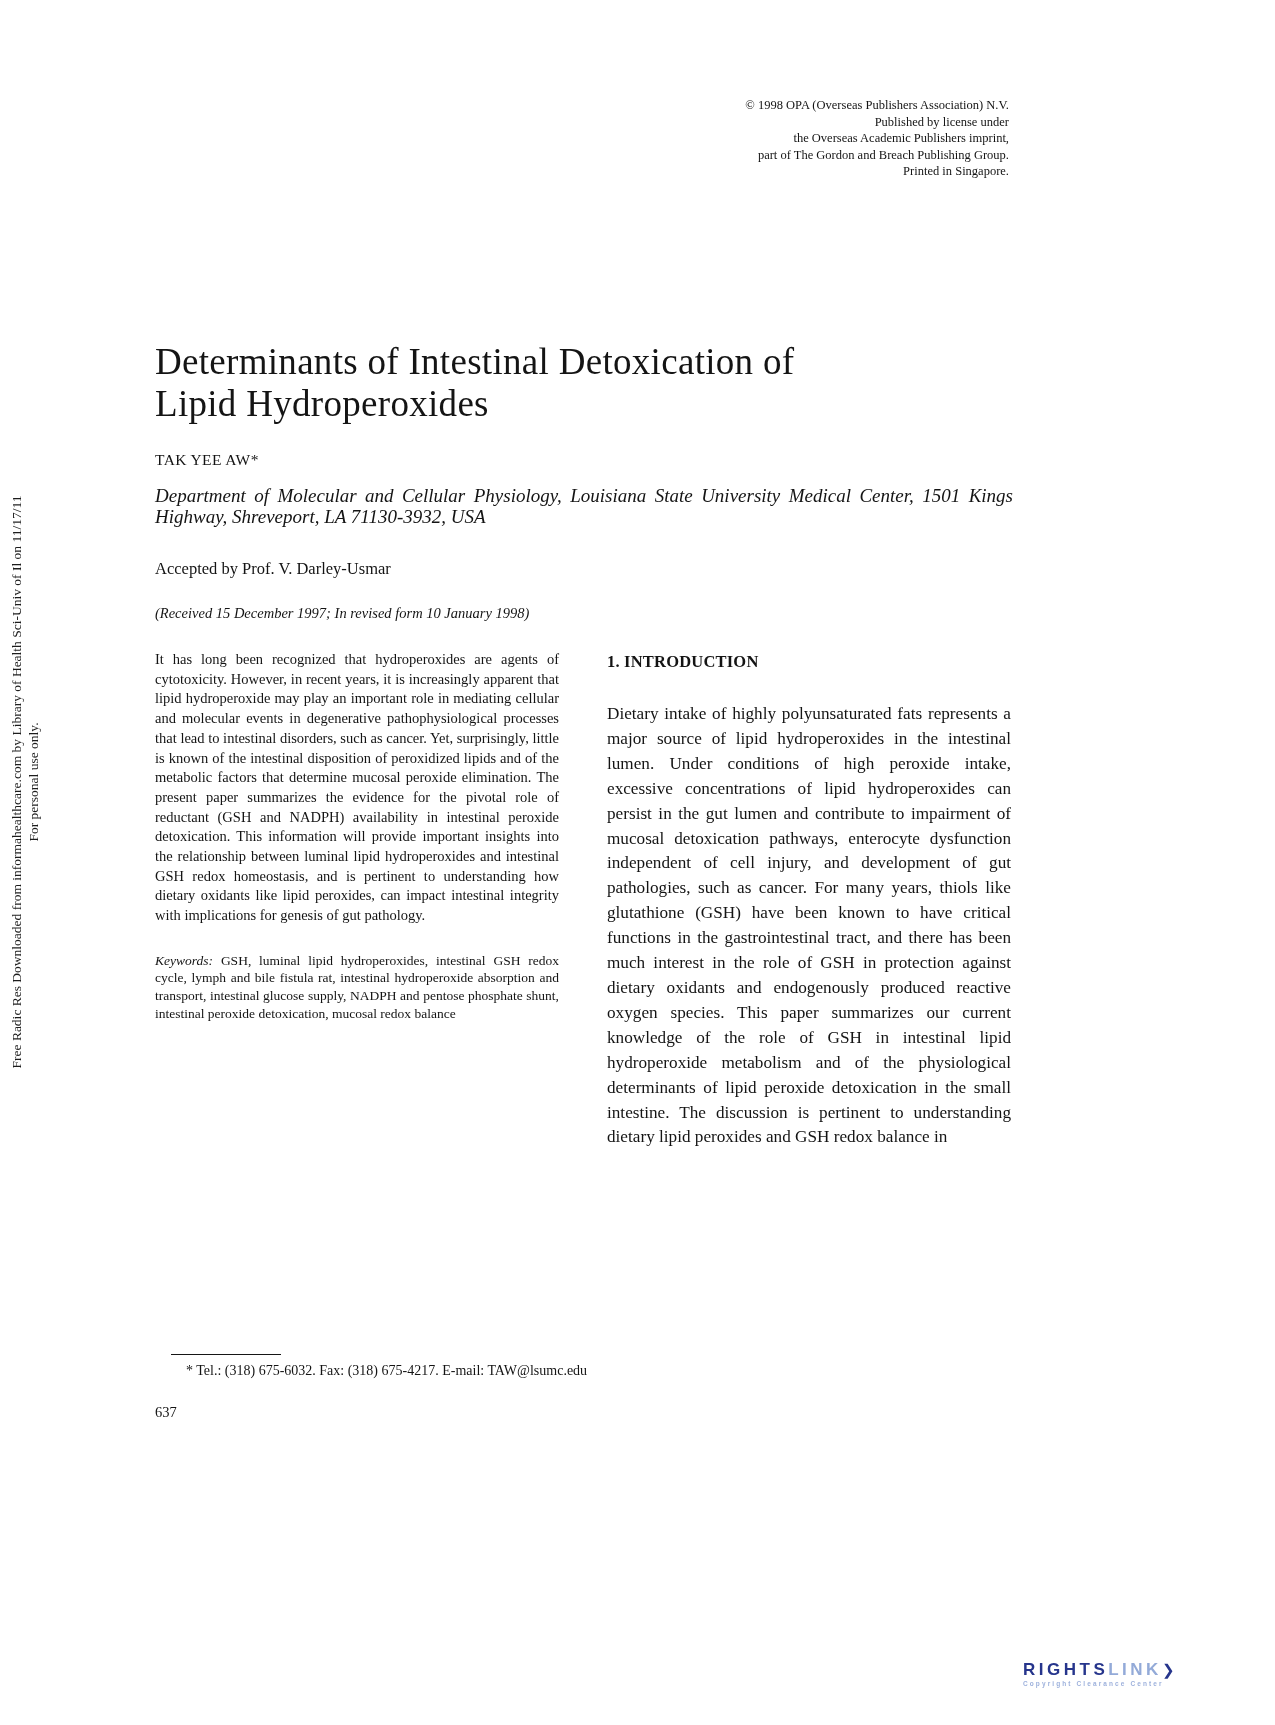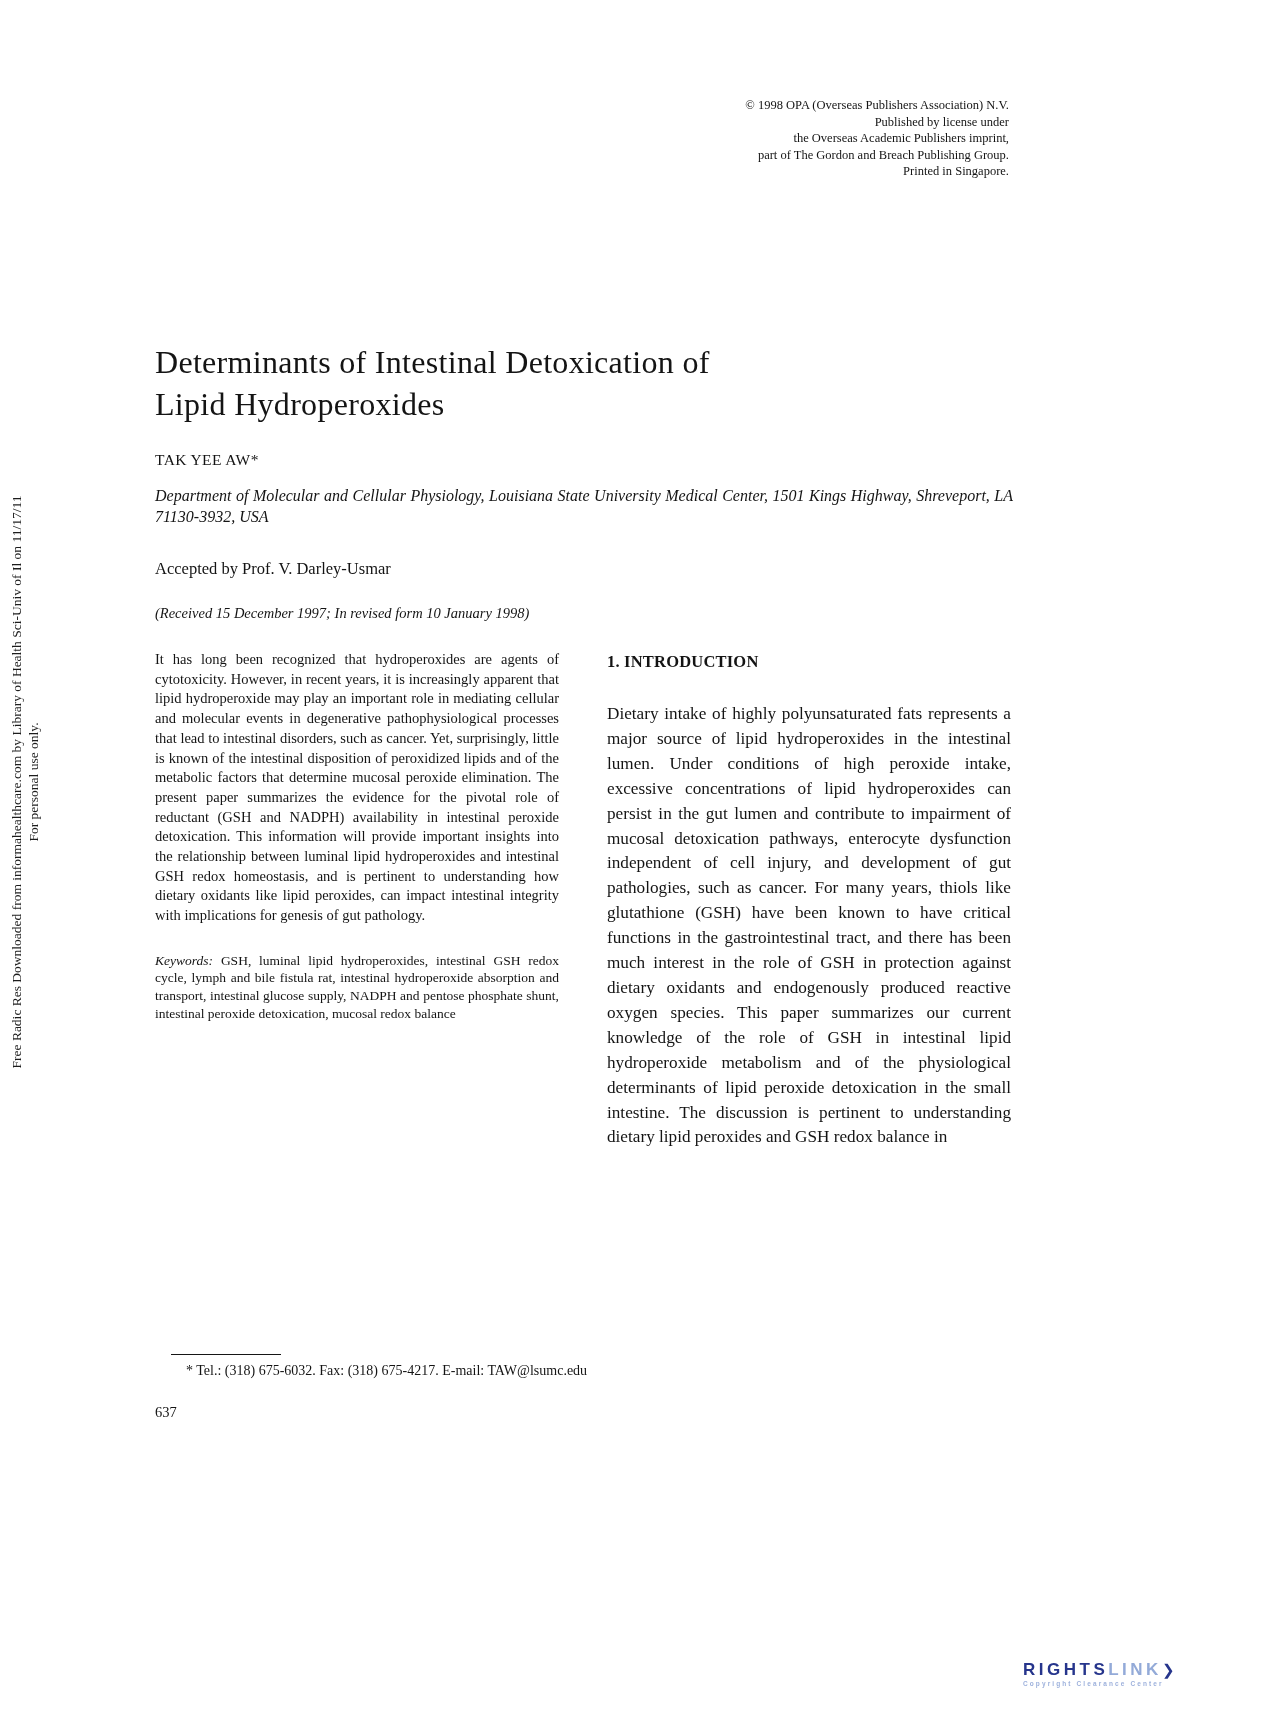--- a/index.html
+++ b/index.html
@@ -43,39 +43,39 @@
     text-align: right;
     font-size: 12.5px;
     line-height: 16.5px;
   }
 
   .title {
     position: absolute;
     left: 155px;
     top: 341px;
     margin: 0;
-    font-size: 32px;
+    font-size: 37px;
     font-weight: normal;
     line-height: 42px;
     letter-spacing: 0.3px;
   }
   .author {
     position: absolute;
     left: 155px;
     top: 451px;
     font-size: 15.5px;
     letter-spacing: 0.4px;
   }
   .affiliation {
     position: absolute;
     left: 155px;
     top: 486px;
     width: 858px;
     font-style: italic;
-    font-size: 16px;
+    font-size: 19px;
     line-height: 20.5px;
     text-align: justify;
   }
   .accepted {
     position: absolute;
     left: 155px;
     top: 559px;
     font-size: 16.5px;
   }
   .received {

